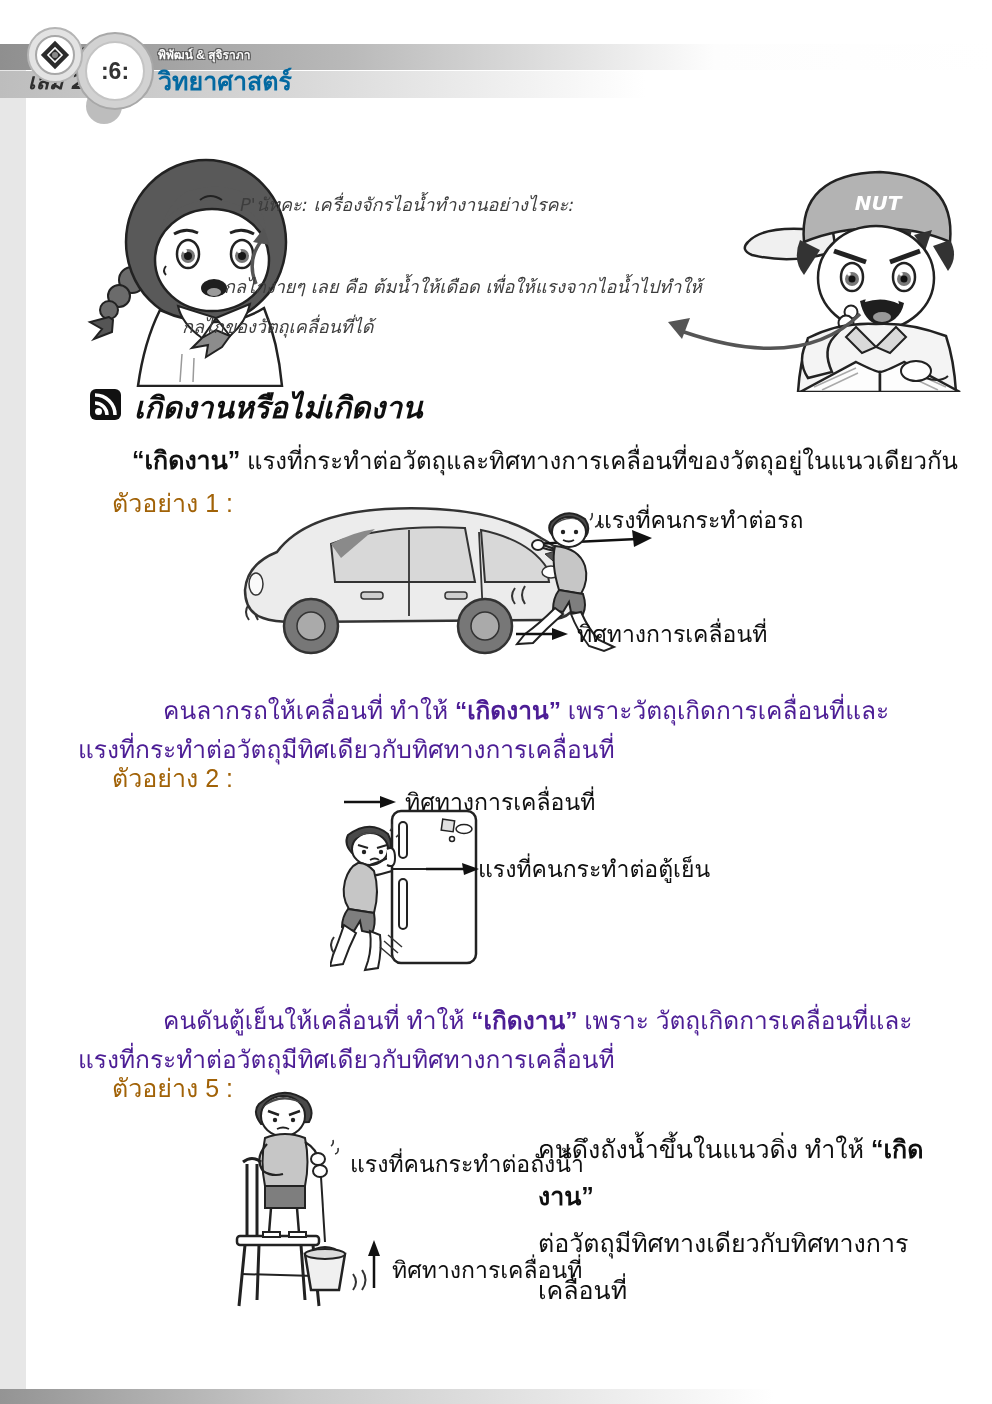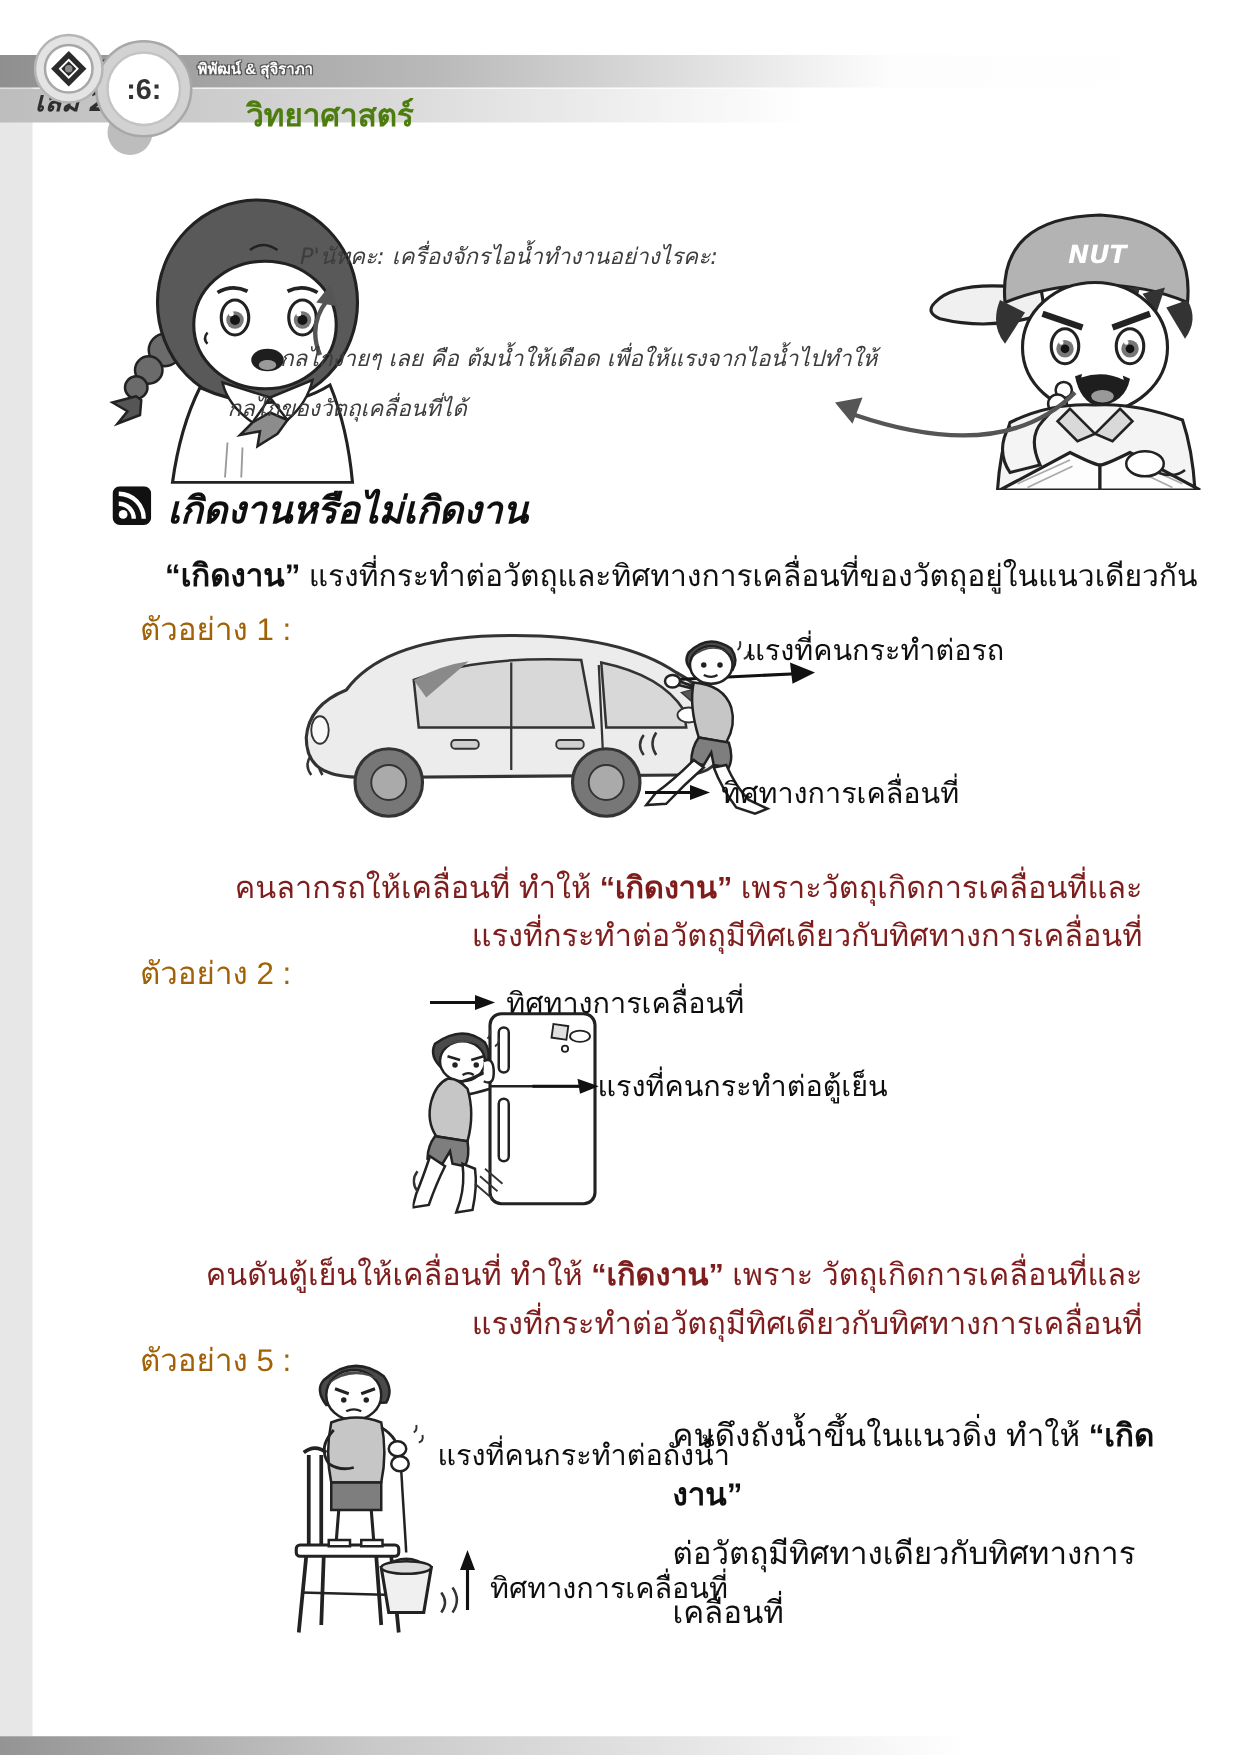--- a/index.html
+++ b/index.html
@@ -20,30 +20,30 @@
   .grade{left:48px;top:38px;font:italic bold 22px "DejaVu Sans",sans-serif;color:#2f2f2f;}
   .volume{left:28px;top:64px;font:italic bold 22px "DejaVu Sans",sans-serif;color:#2f2f2f;}
   .badge-outer{left:76px;top:32px;width:74px;height:74px;border-radius:50%;
     background:#d2d2d2;border:2px solid #a8a8a8;z-index:3;}
   .badge-inner{left:7px;top:7px;width:56px;height:56px;border-radius:50%;background:#fff;
     border:2px solid #c4c4c4;display:flex;align-items:center;justify-content:center;
     font-weight:bold;font-size:23px;color:#333;}
   .gray-dot{left:86px;top:88px;width:36px;height:36px;border-radius:50%;background:#bdbdbd;z-index:1;}
   .authors{left:158px;top:45px;font-size:12px;font-weight:bold;color:#fff;z-index:4;
     text-shadow:1px 1px 0 #555,-1px -1px 0 #555,1px -1px 0 #555,-1px 1px 0 #555;}
-  .subject{left:158px;top:72px;font-size:25px;font-weight:bold;color:#4d7c0f;z-index:4;margin-left:39px;}
+  .subject{left:158px;top:61px;font-size:25px;font-weight:bold;color:#0369a1;z-index:4;}
   
   .hand{font-family:"DejaVu Sans",sans-serif;font-style:italic;color:#3d3d3d;font-size:18px;white-space:nowrap;}
   
   .sec-title{left:134px;top:384px;font:italic bold 30px "Liberation Sans",sans-serif;color:#0f0f0f;}
   .def-line{left:132px;top:440px;font-size:24px;white-space:nowrap;}
   .def-line b{font-size:25px;}
   .exlabel{font-weight:normal;font-size:25px;color:#a16207;}
   .lbl{font-size:23px;color:#0f0f0f;white-space:nowrap;}
-  .para{font-size:24.5px;line-height:39px;text-indent:85px;text-align:right;color:#7f1d1d;}
+  .para{font-size:24.5px;line-height:39px;text-indent:85px;text-align:left;color:#4c1d95;}
   .cap3{font-size:25px;line-height:47px;color:#0f0f0f;}
   .row{display:flex;align-items:center;gap:9px;}
   .vrow{display:flex;align-items:flex-start;gap:10px;}
   b.term{font-weight:bold;}
 </style>
 </head>
 <body>
 
 <div class="abs left-strip"></div>
 <div class="abs band1"></div>

